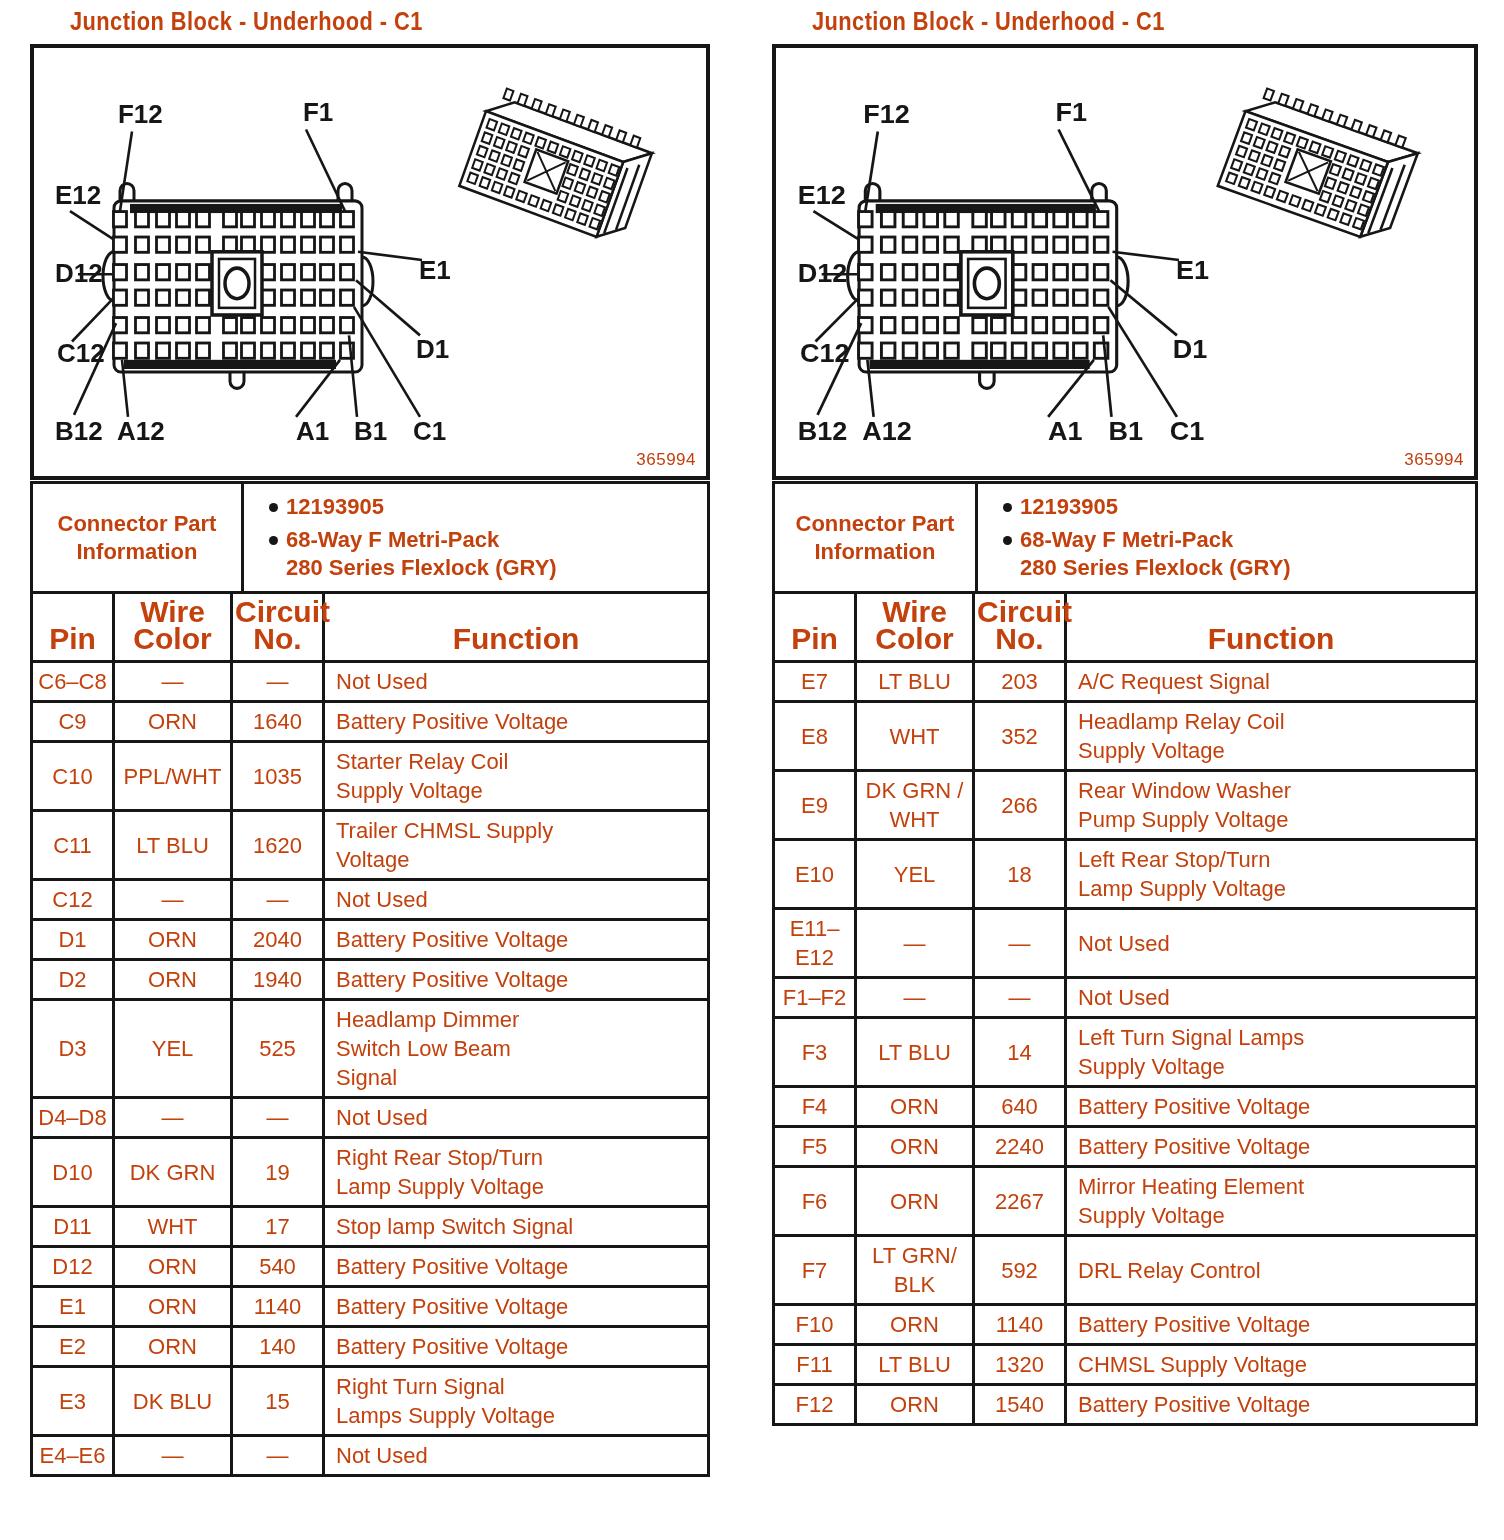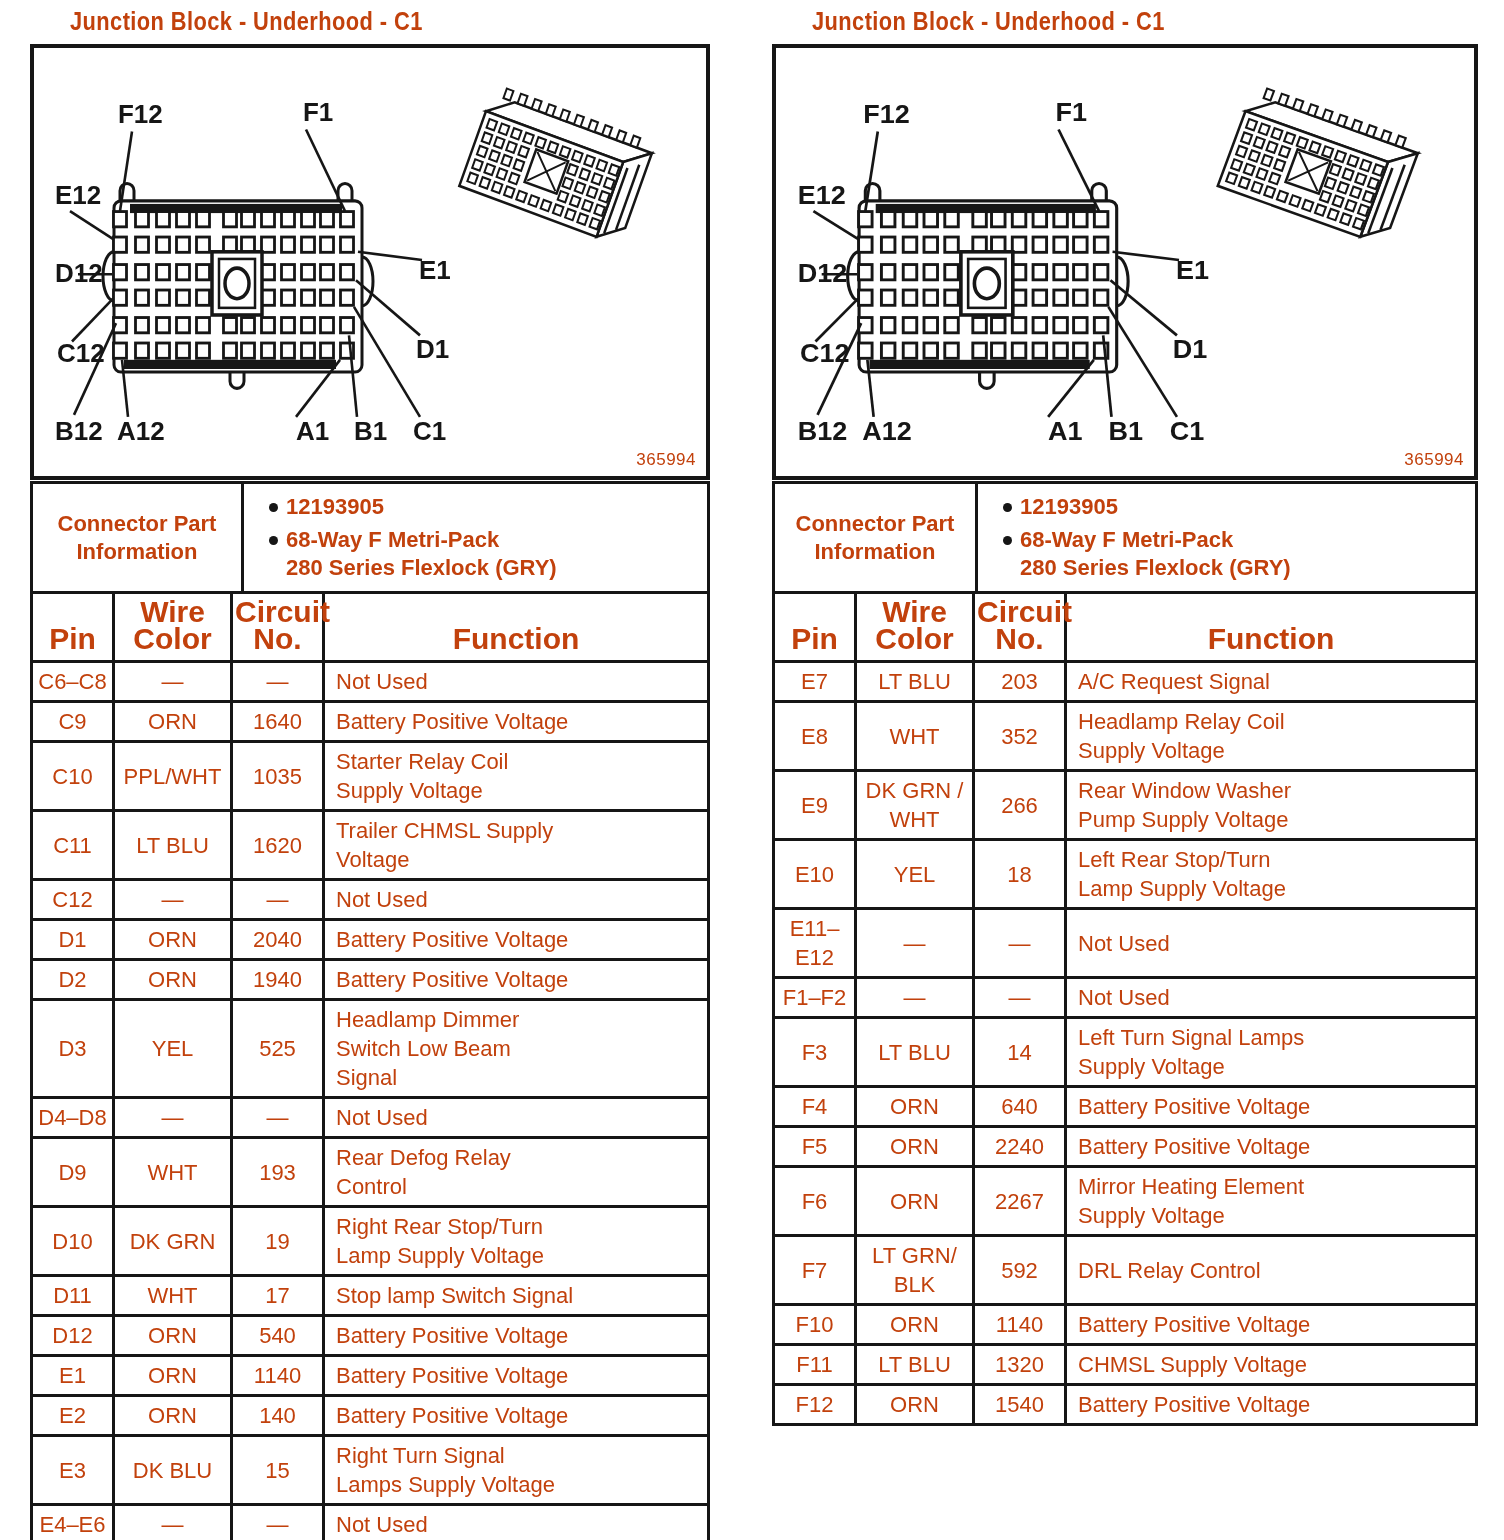--- a/index.html
+++ b/index.html
@@ -338,27 +338,20 @@
             <td class="col-circuit-no">525</td>
             <td class="col-function">Headlamp Dimmer
 Switch Low Beam
 Signal</td>
           </tr>
           <tr>
             <td class="col-pin">D4–D8</td>
             <td class="col-wire-color">—</td>
             <td class="col-circuit-no">—</td>
             <td class="col-function">Not Used</td>
-          </tr>
-          <tr>
-            <td class="col-pin">D9</td>
-            <td class="col-wire-color">WHT</td>
-            <td class="col-circuit-no">193</td>
-            <td class="col-function">Rear Defog Relay
-Control</td>
           </tr>
           <tr>
             <td class="col-pin">D10</td>
             <td class="col-wire-color">DK GRN</td>
             <td class="col-circuit-no">19</td>
             <td class="col-function">Right Rear Stop/Turn
 Lamp Supply Voltage</td>
           </tr>
           <tr>
             <td class="col-pin">D11</td>

